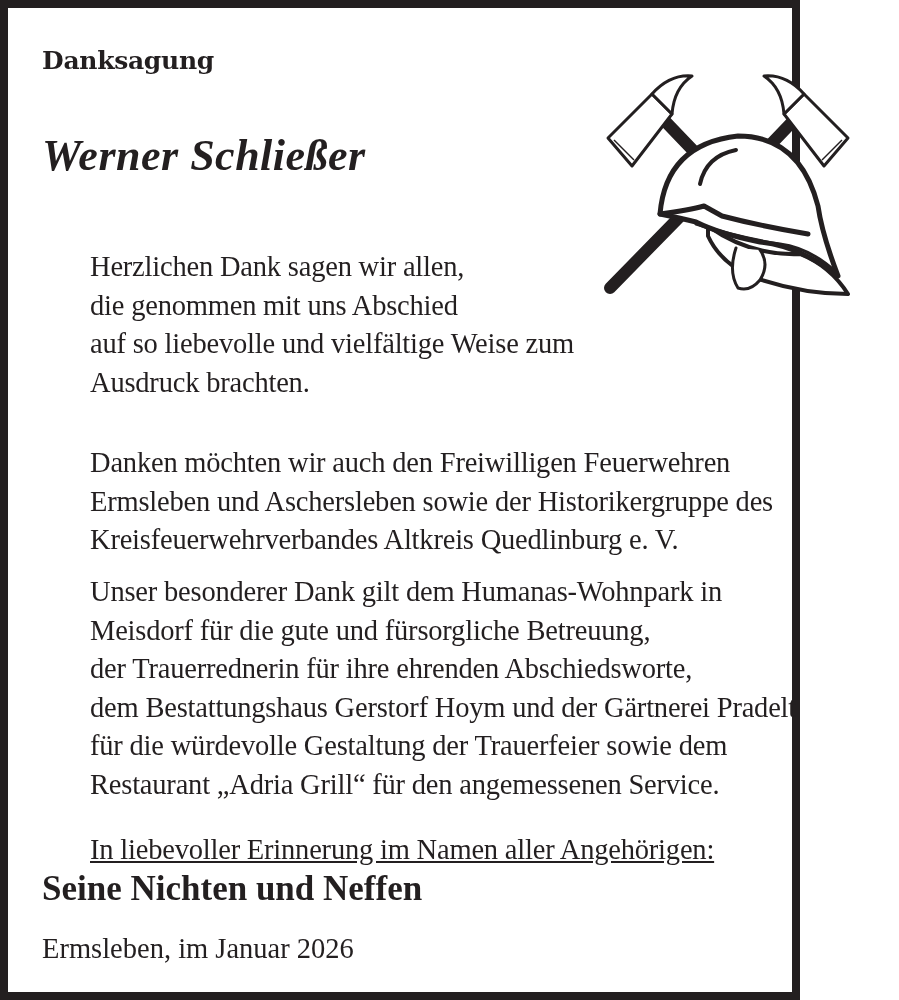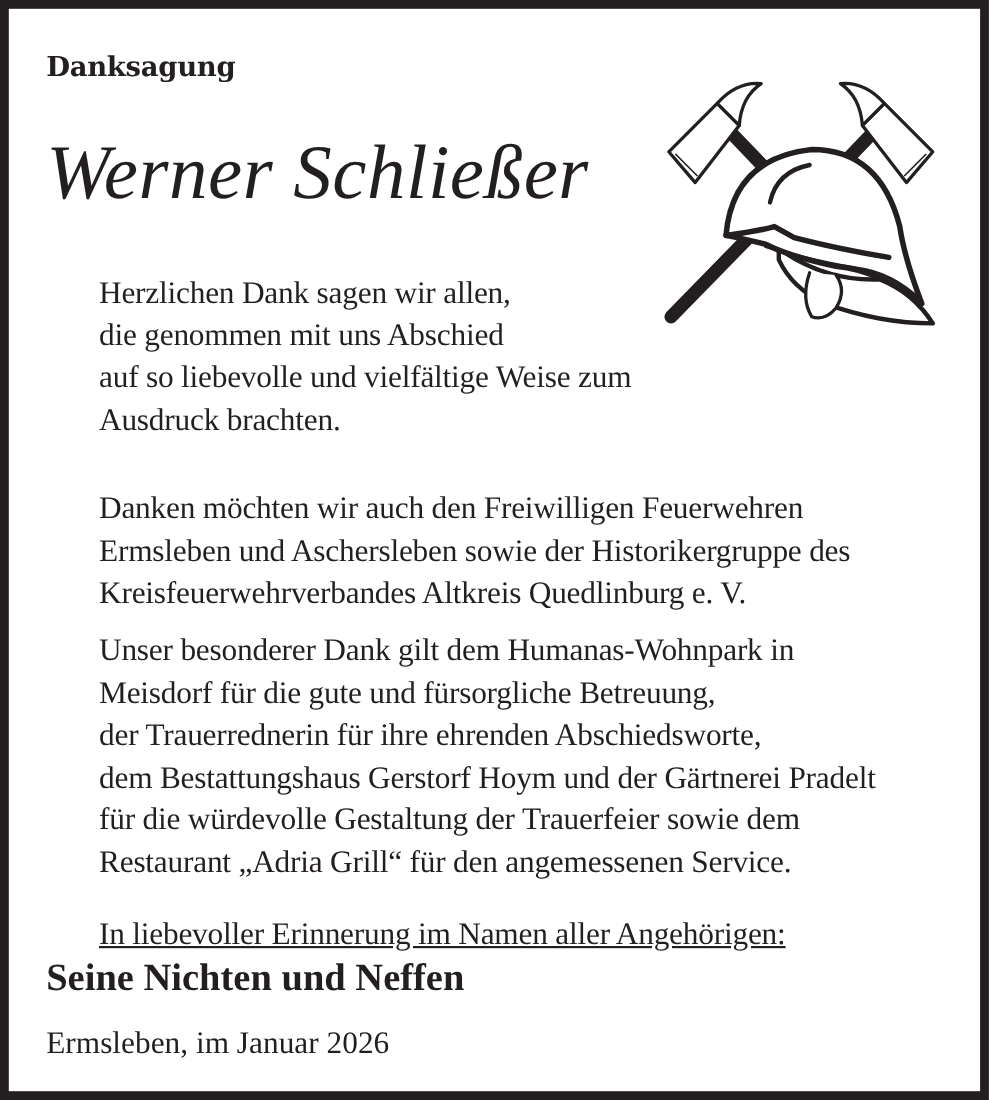--- a/index.html
+++ b/index.html
@@ -1,38 +1,38 @@
 <!DOCTYPE html>
 <html><head>
 <meta charset="utf-8">
 <style>
   html, body { margin: 0; padding: 0; background: #ffffff; }
   body { width: 899px; height: 1000px; position: relative; overflow: hidden; }
   .frame {
     position: absolute; left: 0; top: 0;
-    width: 899px; height: 1000px;
+    width: 800px; height: 1000px;
     box-sizing: border-box;
     border: 8px solid #231f20;
     background: #ffffff;
   }
   .txt {
     position: absolute;
     font-family: "DejaVu Serif", "Liberation Serif", serif;
     color: #231f20;
     white-space: nowrap;
   }
   .heading {
     left: 34px; top: 38px;
     font-size: 25px; font-weight: bold;
     letter-spacing: -0.3px;
   }
   .name {
-    left: 34px; top: 110px;
+    left: 34px; top: 122px;
     font-family: "Liberation Serif", "DejaVu Serif", serif;
-    font-size: 70px; font-weight: normal; font-style: italic;
+    font-size: 44px; font-weight: bold; font-style: italic;
     letter-spacing: 0.5px;
   }
   .para {
     left: 34px;
     font-family: "Liberation Serif", "DejaVu Serif", serif;
     font-size: 28.5px;
     line-height: 38.5px;
     letter-spacing: -0.2px;
     margin-left: 48px;
   }

